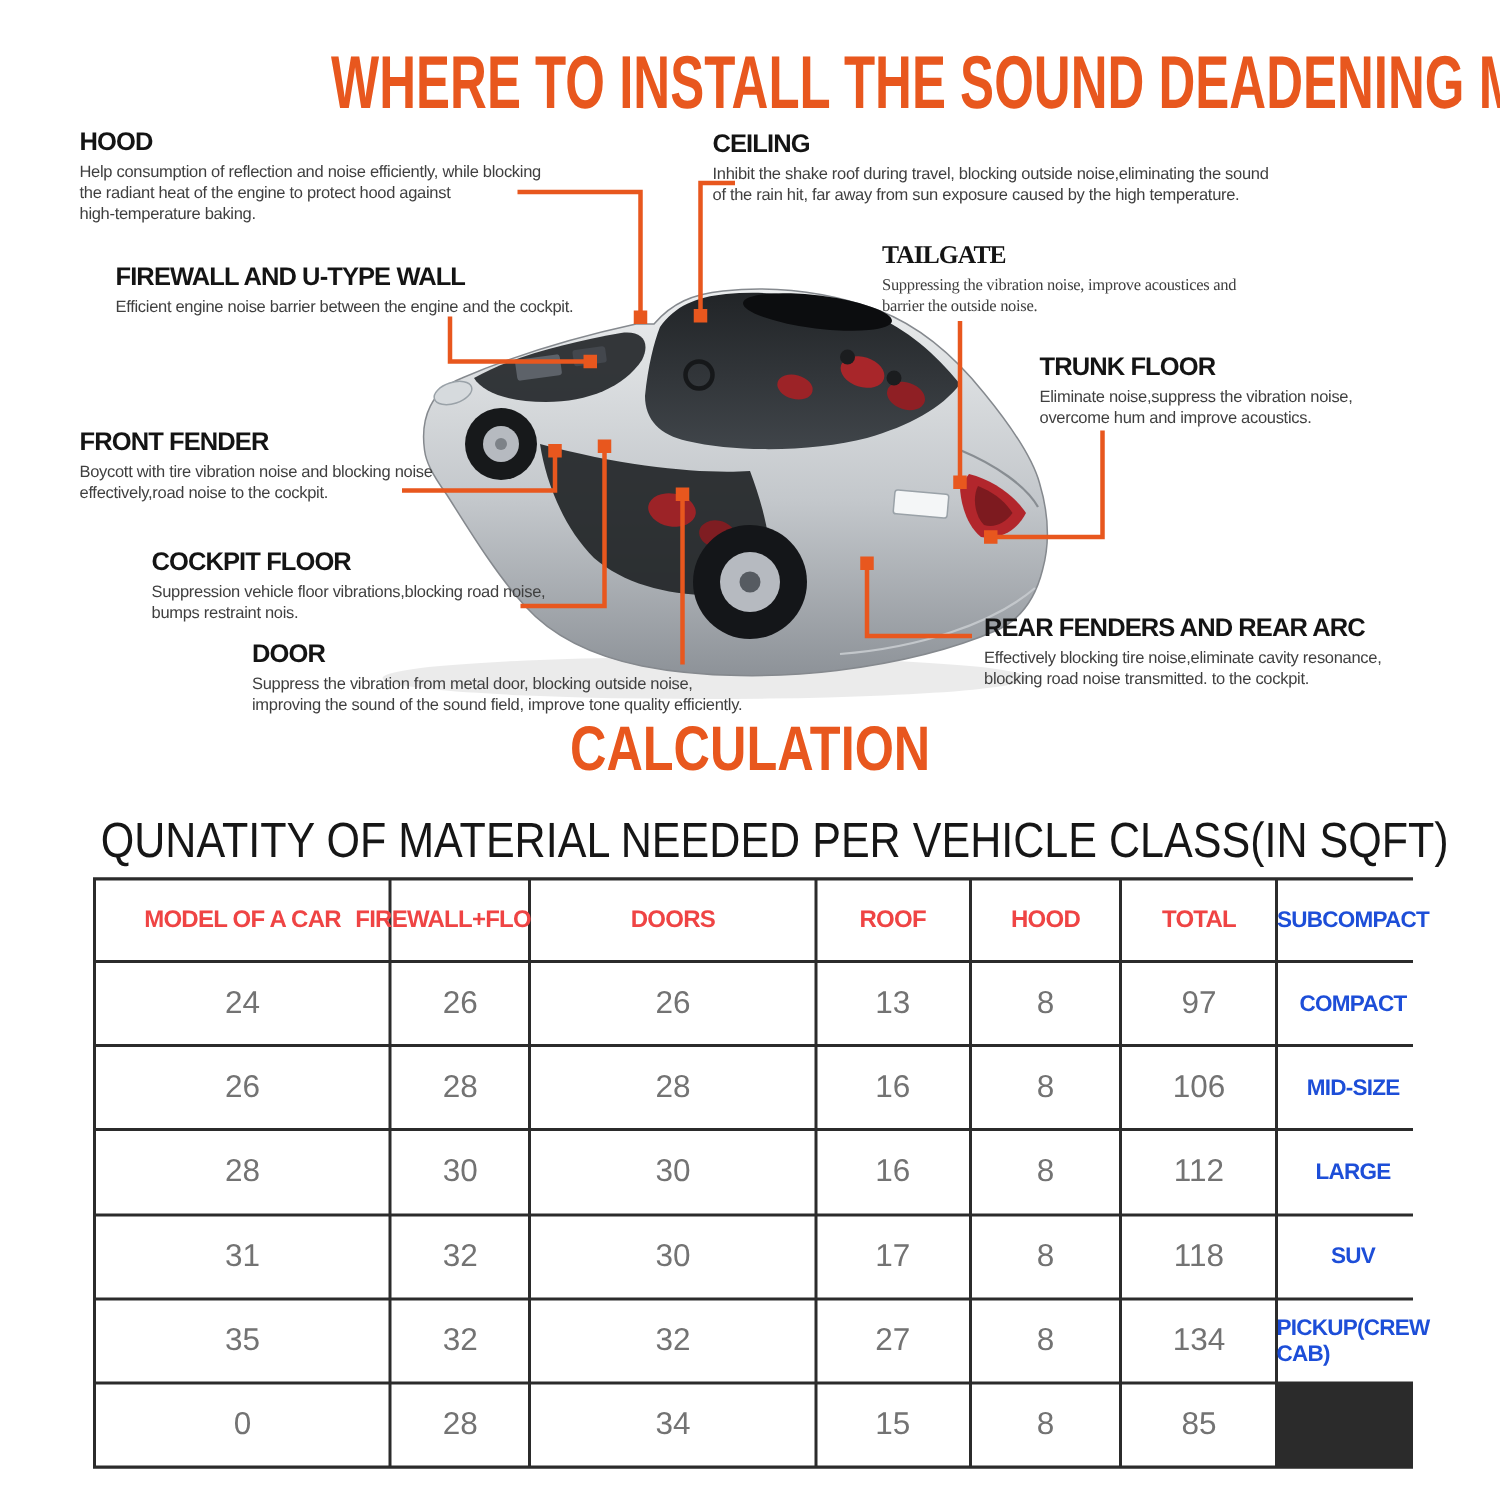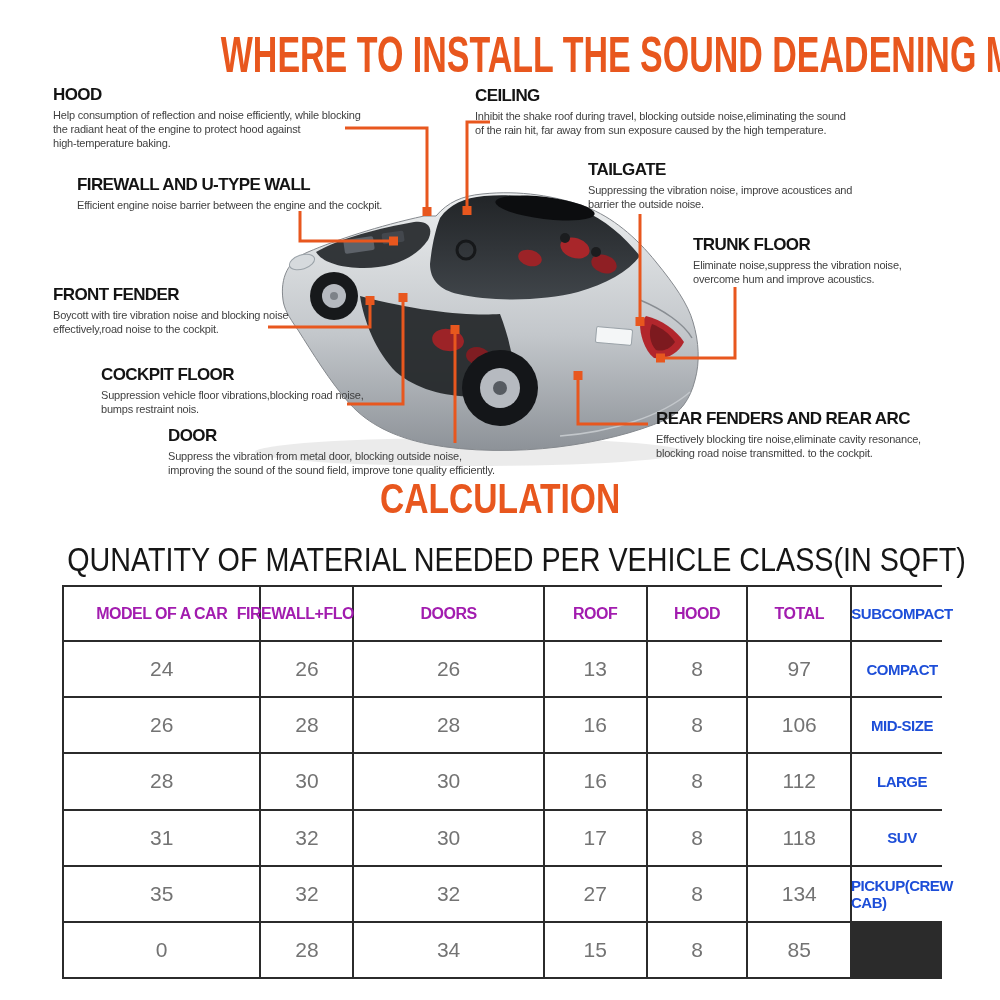--- a/index.html
+++ b/index.html
@@ -17,39 +17,39 @@
   #calc-subtitle .squeeze{font-size:33px;font-weight:normal;color:#161616;transform:scaleX(0.87);}
 
   
   .callout{position:absolute;}
   .callout h3{margin:0;font-size:17px;line-height:18px;font-weight:bold;color:#141414;letter-spacing:-0.6px;}
   .callout p{margin:4px 0 0 0;font-size:11px;line-height:14px;color:#3f3f3f;white-space:pre-line;letter-spacing:-0.2px;}
 
   #co-hood{left:53px;top:86px;width:370px;}
   #co-ceiling{left:475px;top:87px;width:430px;}
   #co-firewall{left:53px;top:176px;width:440px;margin-left:24px;}
-  #co-tailgate{left:588px;top:161px;width:330px;}
+  #co-tailgate{left:588px;top:161px;width:330px;font-family:Liberation Serif, serif;}
   #co-trunk-floor{left:693px;top:236px;width:270px;}
   #co-front-fender{left:53px;top:286px;width:340px;}
   #co-cockpit-floor{left:76px;top:366px;width:330px;margin-left:25px;}
   #co-door{left:168px;top:427px;width:400px;}
   #co-rear-fenders{left:656px;top:410px;width:320px;}
 
   
   #diagram{position:absolute;left:0;top:0;width:1000px;height:500px;}
   .leader{stroke:#e8571e;stroke-width:3;fill:none;}
   .marker{fill:#e8571e;}
 
   
   #qty-table{position:absolute;left:62px;top:585px;width:876px;height:390px;
              display:grid;grid-template-columns:22.3% 10.4% 21.5% 11.5% 11.3% 11.6% 11.4%;
              grid-template-rows:53px repeat(6,1fr);
              background:#2b2b2b;border:2px solid #2b2b2b;gap:2px;}
   #qty-table .cell{background:#fff;display:flex;align-items:center;justify-content:center;}
-  #qty-table .th{color:#a21caf;font-weight:bold;font-size:16px;letter-spacing:-0.5px;text-align:right;}
+  #qty-table .th{color:#ef4444;font-weight:bold;font-size:16px;letter-spacing:-0.5px;text-align:right;}
   #qty-table .model{color:#1d4ed8;font-weight:bold;font-size:15px;letter-spacing:-0.5px;}
   #qty-table .val{color:#737373;font-size:21px;font-weight:normal;}
 </style>
 </head>
 <body>
 
 <div id="stage">
 
   <div class="banner" id="main-title">
     <span class="squeeze">WHERE TO INSTALL THE SOUND DEADENING MATERIAL</span>

